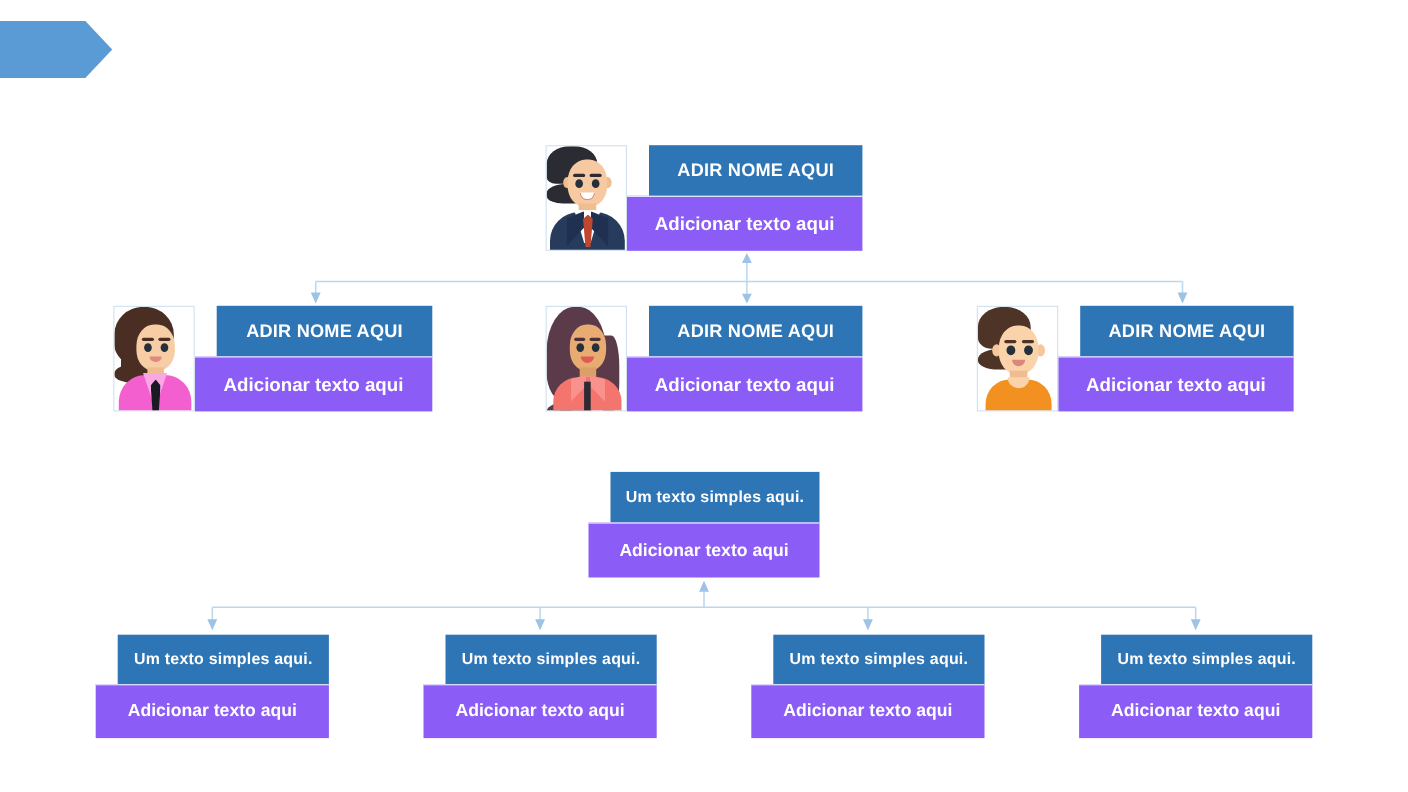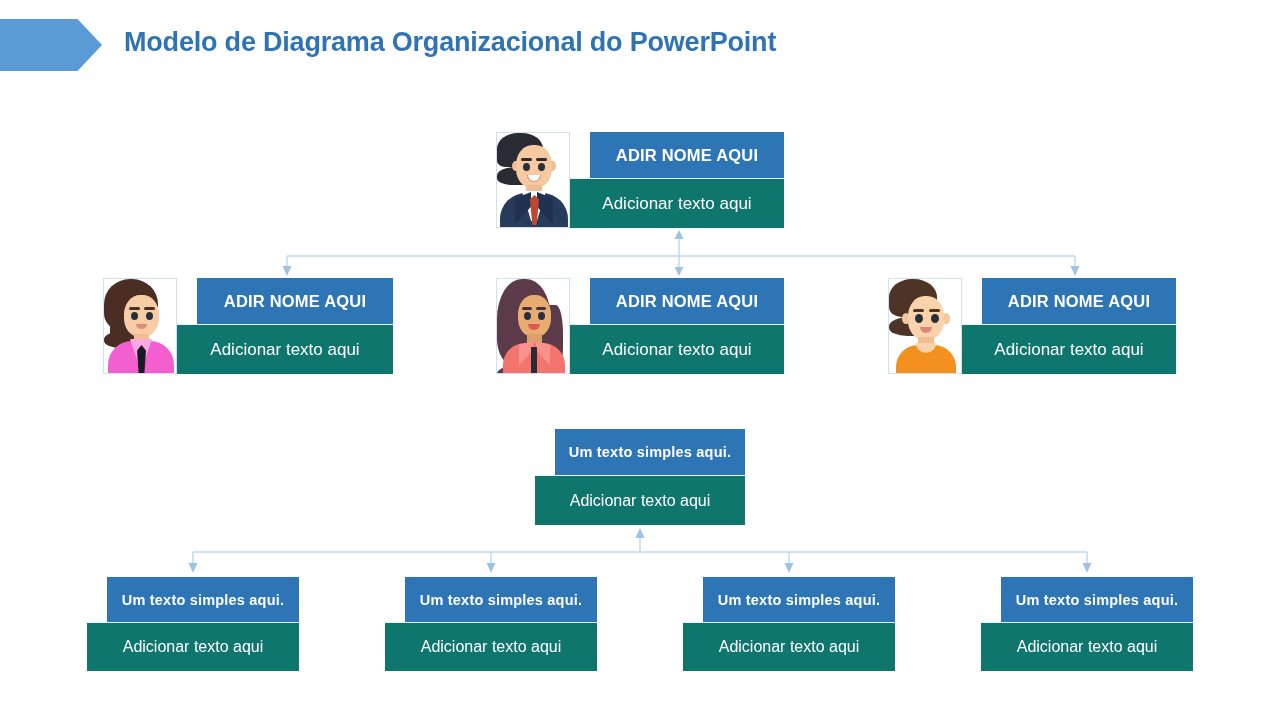--- a/index.html
+++ b/index.html
@@ -41,26 +41,27 @@
     background: #2E75B6;
     color: #ffffff;
     font-weight: bold;
     font-size: 16.5px;
     display: flex; align-items: center; justify-content: center;
     text-align: center;
     letter-spacing: 0.2px;
     margin-left: 20px;
   }
   .bdy {
-    background: #0f766e;
+    background: #8b5cf6;
     color: #ffffff;
     font-size: 17px;
     display: flex; align-items: center; justify-content: center;
     text-align: center;
     border-top: 1px solid #e8f1f9;
+    font-weight: bold;
   }
   
   .person-card { height: 96px; }
   .person-card .hdr { height: 46px; }
   .person-card .bdy { height: 50px; }
   
   .text-card { width: 210px; height: 96px; flex-direction: column; }
   .text-card .hdr { height: 46px; font-size: 14.5px; }
   .text-card .bdy { height: 50px; font-size: 16px; }
   .text-card-sm { width: 212px; height: 94px; flex-direction: column; }
@@ -142,21 +143,20 @@
   .av-boy .neck    { position:absolute; left:29px; top:58px; width:16px; height:10px; background:#f0bd91; }
   .av-boy .body    { left:7px; top:66px; width:60px; height:34px; background:#f29120; border-radius:22px 22px 0 0; }
   .av-boy .collar  { position:absolute; left:27px; top:64px; width:20px; height:10px; background:#fbd3ab; border-radius:0 0 10px 10px; }
 </style>
 </head>
 <body>
 
 <div id="stage">
 
   <div class="banner-chevron"></div>
-  <div class="page-title">Modelo de Diagrama Organizacional do PowerPoint</div>
 
   <svg class="conn-svg">
     <defs>
       <marker id="arrDown" markerWidth="9" markerHeight="9" refX="4.5" refY="8" orient="auto-start-reverse" markerUnits="userSpaceOnUse">
         <path d="M0,8 L4.5,0 L9,8 Z" fill="#9DC3E6"></path>
       </marker>
     </defs>
     <g stroke="#BBD7EE" stroke-width="1.4" fill="none">
 
       <line x1="679" y1="233" x2="679" y2="272"></line>

